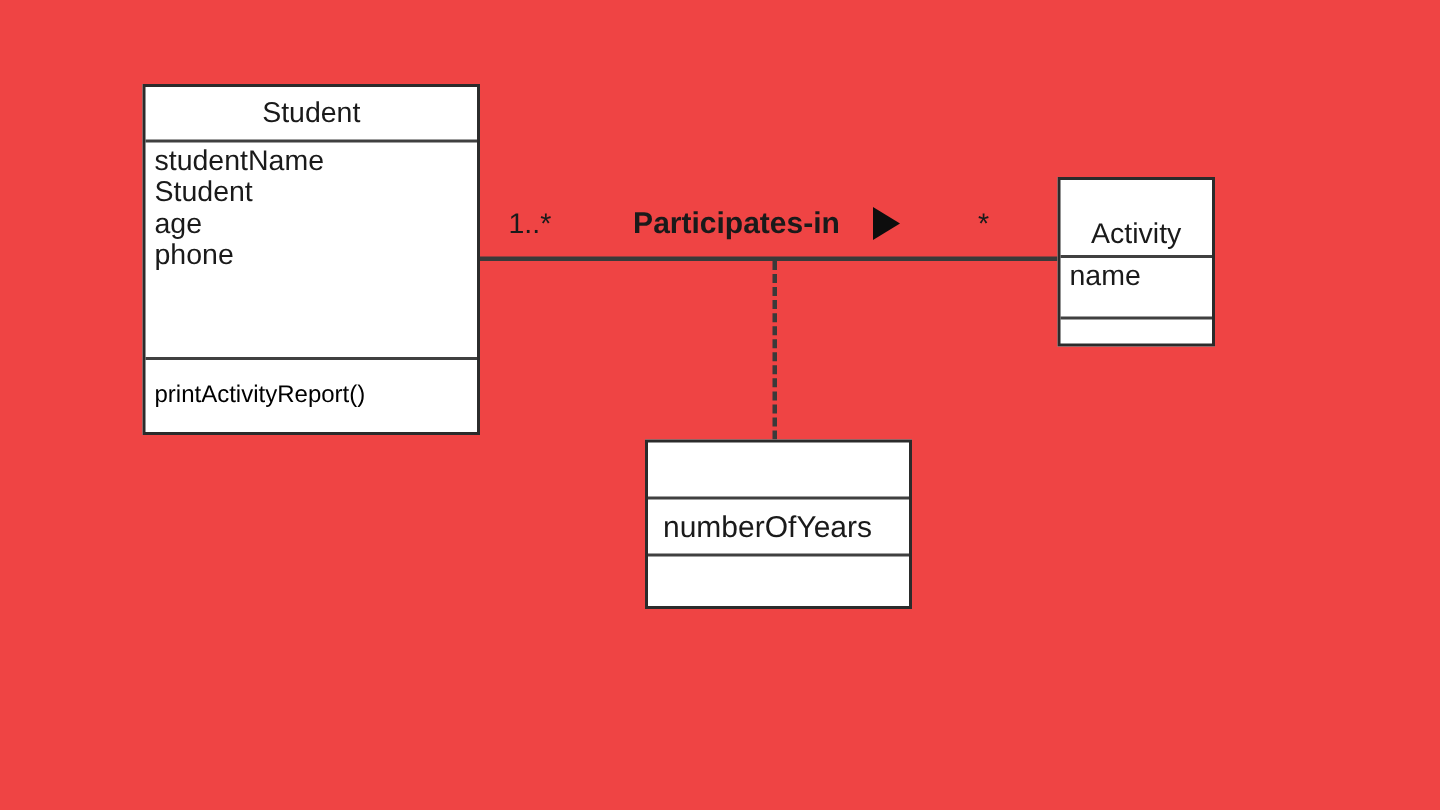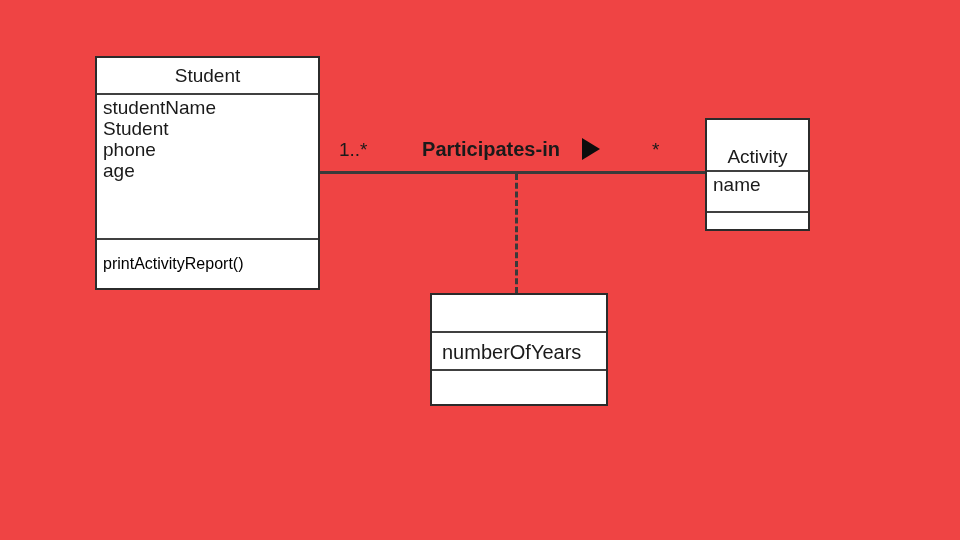--- a/index.html
+++ b/index.html
@@ -134,22 +134,22 @@
 <body>
 
 <div id="canvas">
 
   <div class="uml-class" id="student-class">
     <div class="compartment comp-name c-name">Student</div>
 
     <div class="compartment comp-list c-attrs">
       <div class="member">studentName</div>
       <div class="member">Student</div>
+      <div class="member">age</div>
       <div class="member">phone</div>
-      <div class="member">age</div>
     </div>
 
     <div class="compartment c-ops">
       <div class="member">printActivityReport()</div>
     </div>
   </div>
 
   <div class="assoc-line"></div>
   <div class="assoc-dashed"></div>
 

